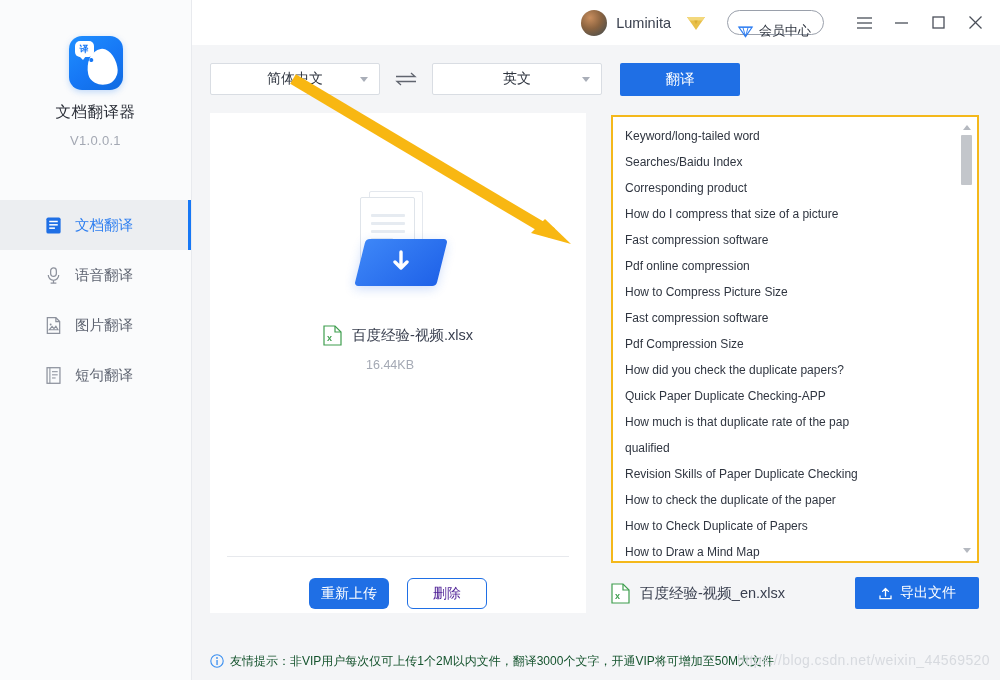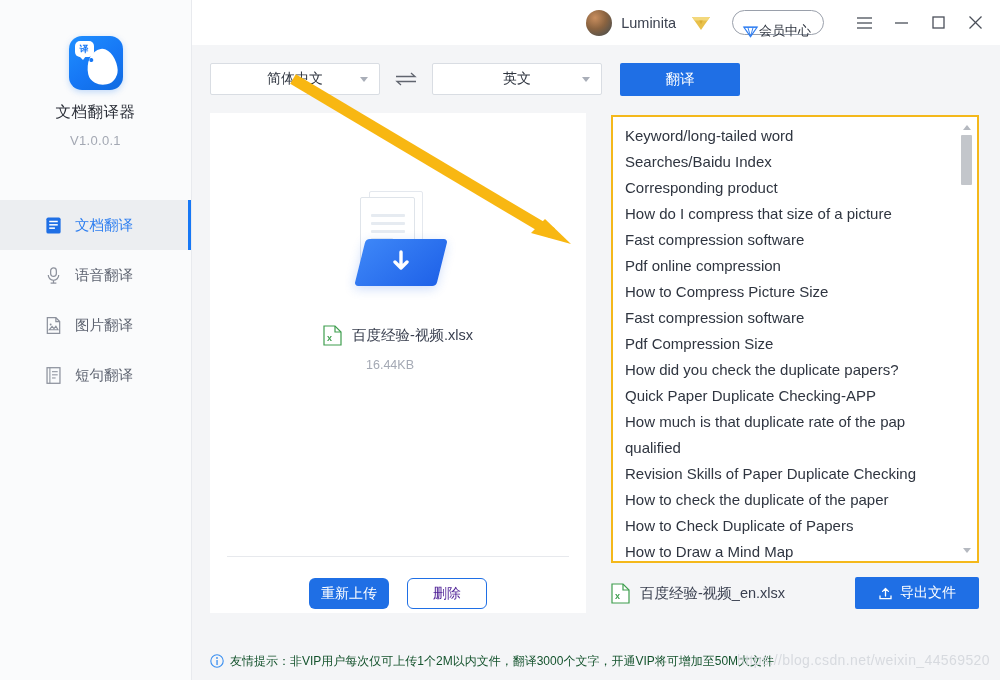--- a/index.html
+++ b/index.html
@@ -78,21 +78,21 @@
   .avatar {
     width: 26px; height: 26px; border-radius: 50%;
     background: radial-gradient(circle at 35% 30%, #c98e5e 0%, #8a6340 45%, #3b4a52 100%);
     flex: none;
   }
   .user-name { font-size: 14.5px; color: #3c4250; margin-left: 9px; }
   .vip-gem { margin-left: 14px; display: block; }
   .member-pill {
     margin-left: 20px; height: 25px; padding: 17px 12px 0 9px;
     border: 1px solid #9aa0ab; border-radius: 13px;
-    display: flex; align-items: center; cursor: pointer;
+    display: flex; align-items: center; gap: 5px; cursor: pointer;
     background: #fff;
   }
   .member-pill .mp-label { font-size: 13px; color: #2f3540; }
   .winbtns { display: flex; align-items: center; margin-left: 22px; }
   .winbtn {
     width: 37px; height: 32px; display: flex; align-items: center;
     justify-content: center; cursor: pointer;
   }
 
   
@@ -182,21 +182,21 @@
   #result-panel {
     position: absolute; left: 611px; top: 115px;
     width: 368px; height: 448px;
     background: #ffffff; border: 2px solid #f4b81b;
   }
   .result-scroll {
     position: absolute; left: 0; top: 6px; right: 0; bottom: 0;
     overflow: hidden; padding: 0 28px 0 12px;
   }
   .result-line {
-    font-size: 15px; color: #2f3540; line-height: 26px; white-space: nowrap;
+    font-size: 12px; color: #2f3540; line-height: 26px; white-space: nowrap;
   }
   .sb-track {
     position: absolute; right: 5px; top: 8px; bottom: 8px; width: 11px;
   }
   .sb-up, .sb-down {
     position: absolute; left: 2px; width: 0; height: 0;
     border-left: 4px solid transparent; border-right: 4px solid transparent;
   }
   .sb-up { top: 0; border-bottom: 5px solid #b5b9c0; }
   .sb-down { bottom: 0; border-top: 5px solid #b5b9c0; }

